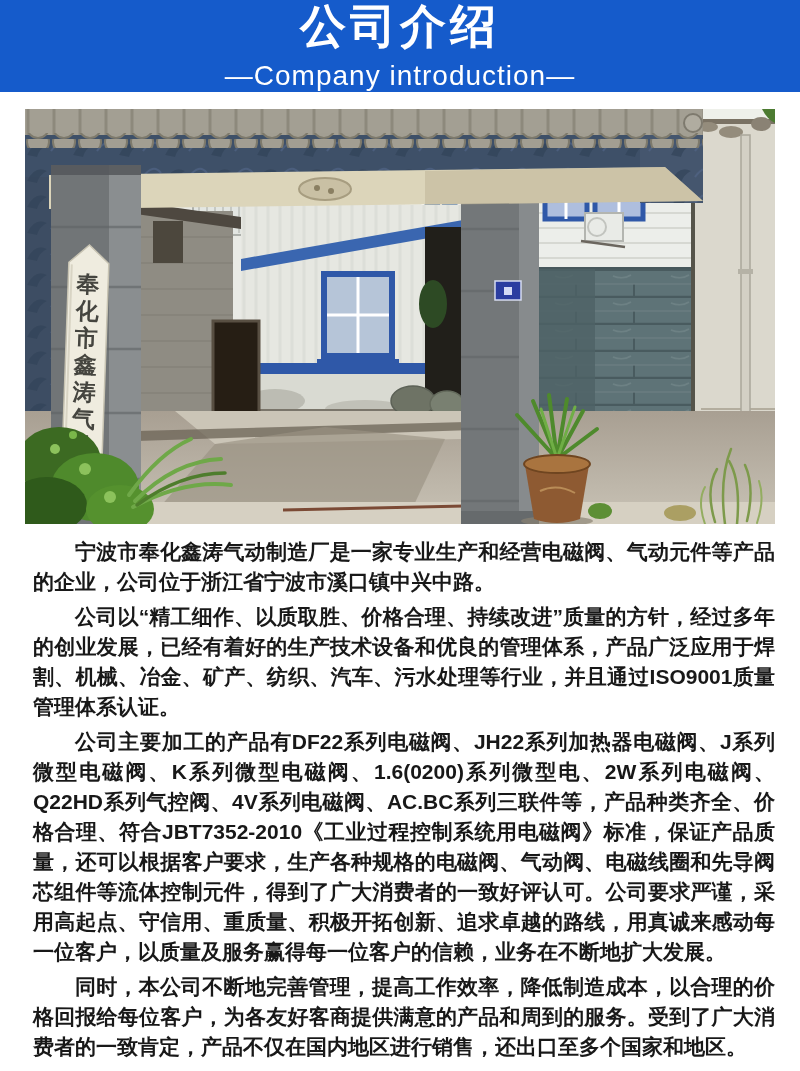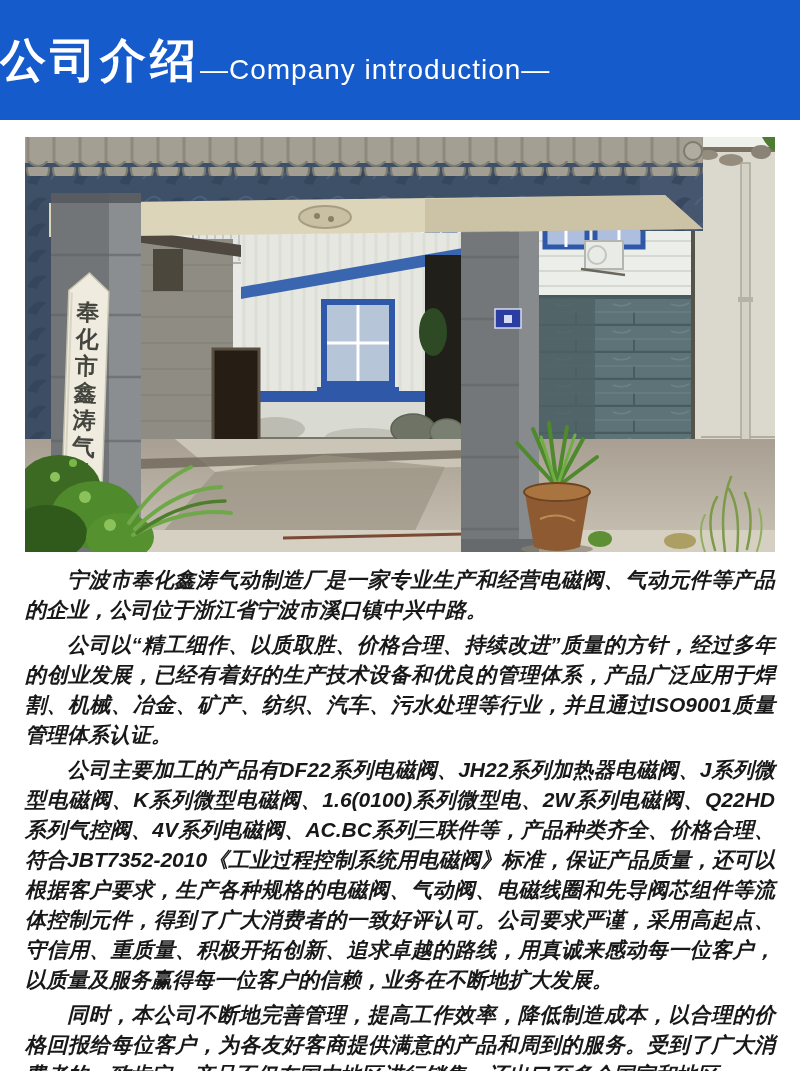--- a/index.html
+++ b/index.html
@@ -1,26 +1,26 @@
 <!DOCTYPE html>
 <html><head>
 <meta charset="utf-8">
 <style>
   html,body{margin:0;padding:0;background:#ffffff;}
   body{font-family:"Liberation Sans","DejaVu Sans",sans-serif;}
   .page{width:800px;margin:0 auto;background:#ffffff;}
-  .banner{background:#155BCB;height:120px;display:flex;
-          align-items:center;justify-content:flex-start;}
+  .banner{background:#155BCB;height:92px;display:flex;flex-direction:column;
+          align-items:center;justify-content:flex-end;}
   .banner h1{margin:0;color:#ffffff;font-size:46px;font-weight:700;letter-spacing:4px;line-height:1.1;}
-  .banner .sub{color:#ffffff;font-size:28px;font-weight:400;margin-top:20px;letter-spacing:1px;}
+  .banner .sub{color:#ffffff;font-size:28px;font-weight:400;margin-top:8px;letter-spacing:1px;}
   figure.photo{margin:17px 25px 13px;width:750px;height:415px;overflow:hidden;}
   figure.photo svg{display:block;width:750px;height:415px;}
   .intro{margin:0 25px;}
-  .intro p{margin:0 0 5px 0;font-size:21px;line-height:30px;text-align:justify;
-           text-indent:2em;color:#181818;font-weight:600;font-style:italic;}
+  .intro p{margin:0 0 5px 8px;font-size:21px;line-height:30px;text-align:justify;
+           text-indent:2em;color:#181818;font-weight:600;}
   .sign-char{font-size:23px;font-weight:700;fill:#45453f;}
 </style>
 </head>
 <body>
 
 <div class="page">
 
   <header class="banner">
     <h1>公司介绍</h1>
     <div class="sub">—Company introduction—</div>
@@ -221,18 +221,18 @@
         <path d="M700,415 Q694,370 706,340 M712,415 Q716,372 704,352 M690,413 Q680,380 692,360 M722,412 Q730,378 720,356" stroke="#7d9a4b" stroke-width="2.5" fill="none" stroke-linecap="round"></path>
         <path d="M680,415 Q672,392 680,378 M732,414 Q740,390 734,372" stroke="#93ad60" stroke-width="2" fill="none" stroke-linecap="round"></path>
         <ellipse cx="655" cy="404" rx="16" ry="8" fill="#ab9f63"></ellipse>
       </g>
     </svg>
   </figure>
 
   <section class="intro">
     <p>宁波市奉化鑫涛气动制造厂是一家专业生产和经营电磁阀、气动元件等产品的企业，公司位于浙江省宁波市溪口镇中兴中路。</p>
     <p>公司以“精工细作、以质取胜、价格合理、持续改进”质量的方针，经过多年的创业发展，已经有着好的生产技术设备和优良的管理体系，产品广泛应用于焊割、机械、冶金、矿产、纺织、汽车、污水处理等行业，并且通过ISO9001质量管理体系认证。</p>
-    <p>公司主要加工的产品有DF22系列电磁阀、JH22系列加热器电磁阀、J系列微型电磁阀、K系列微型电磁阀、1.6(0100)系列微型电、2W系列电磁阀、Q22HD系列气控阀、4V系列电磁阀、AC.BC系列三联件等，产品种类齐全、价格合理、符合JBT7352-2010《工业过程控制系统用电磁阀》标准，保证产品质量，还可以根据客户要求，生产各种规格的电磁阀、气动阀、电磁线圈和先导阀芯组件等流体控制元件，得到了广大消费者的一致好评认可。公司要求严谨，采用高起点、守信用、重质量、积极开拓创新、追求卓越的路线，用真诚来感动每一位客户，以质量及服务赢得每一位客户的信赖，业务在不断地扩大发展。</p>
+    <p>公司主要加工的产品有DF22系列电磁阀、JH22系列加热器电磁阀、J系列微型电磁阀、K系列微型电磁阀、1.6(0200)系列微型电、2W系列电磁阀、Q22HD系列气控阀、4V系列电磁阀、AC.BC系列三联件等，产品种类齐全、价格合理、符合JBT7352-2010《工业过程控制系统用电磁阀》标准，保证产品质量，还可以根据客户要求，生产各种规格的电磁阀、气动阀、电磁线圈和先导阀芯组件等流体控制元件，得到了广大消费者的一致好评认可。公司要求严谨，采用高起点、守信用、重质量、积极开拓创新、追求卓越的路线，用真诚来感动每一位客户，以质量及服务赢得每一位客户的信赖，业务在不断地扩大发展。</p>
     <p>同时，本公司不断地完善管理，提高工作效率，降低制造成本，以合理的价格回报给每位客户，为各友好客商提供满意的产品和周到的服务。受到了广大消费者的一致肯定，产品不仅在国内地区进行销售，还出口至多个国家和地区。</p>
 
   </section>
 
 </div>
 
 </body></html>

